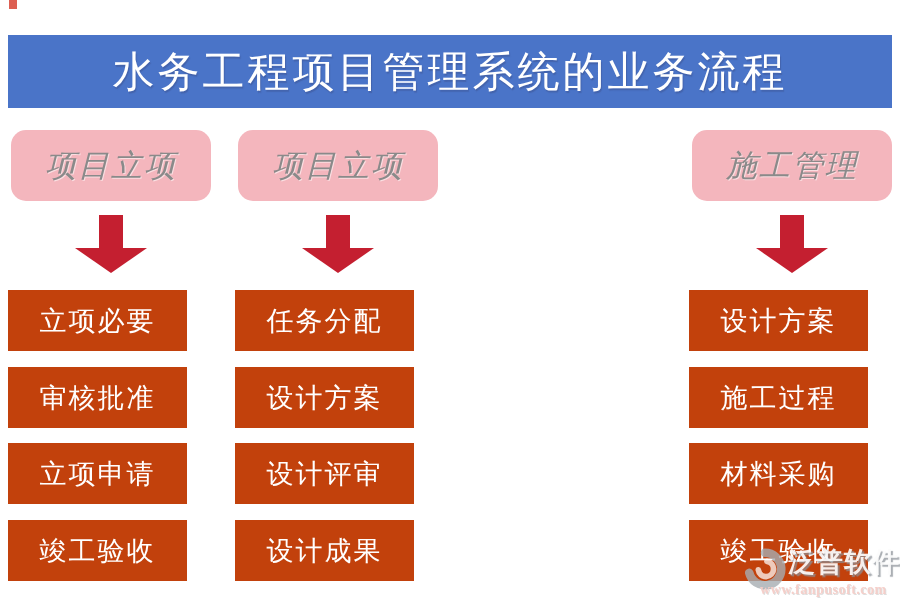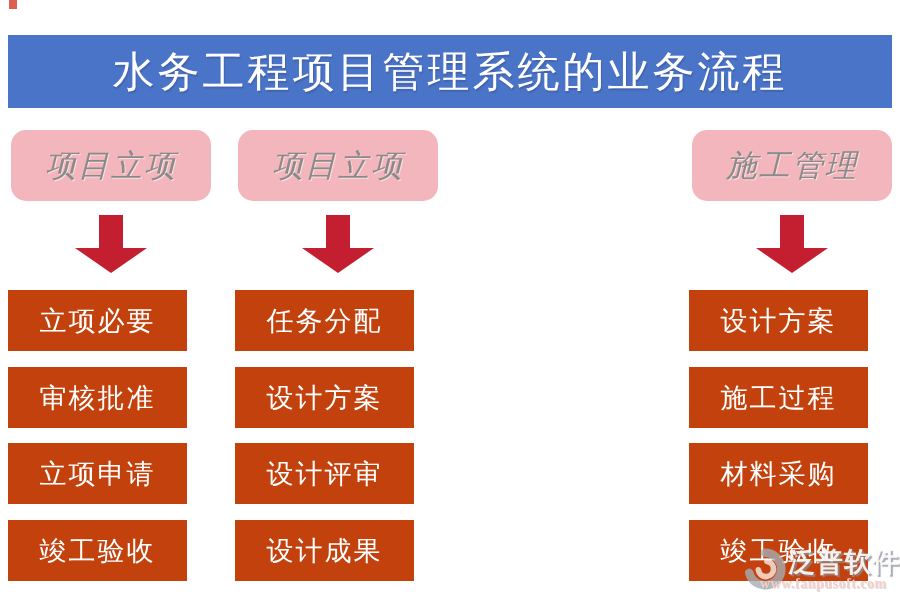--- a/index.html
+++ b/index.html
@@ -52,21 +52,21 @@
     position:absolute; left:744px; top:546px; width:152px; height:50px;
     pointer-events:none;
   }
   .wm-logo { position:absolute; left:0; top:2px; opacity:0.8; }
   .wm-brand {
     position:absolute; left:44px; top:-2px; font-size:27px; font-weight:bold;
     color:rgba(252,252,252,0.92); letter-spacing:1px; white-space:nowrap;
     text-shadow:2px 2px 1px rgba(140,146,152,0.75);
   }
   .wm-url {
-    position:absolute; left:16px; top:30px; font-size:14px; font-weight:bold;
+    position:absolute; left:16px; top:36px; font-size:14px; font-weight:bold;
     color:rgba(246,205,200,0.95); letter-spacing:0.5px; white-space:nowrap;
     text-shadow:1px 1px 0 rgba(160,160,160,0.35);
   }
 </style>
 </head>
 <body>
 
 <div class="stage">
 
   <div class="corner-dash"></div>

